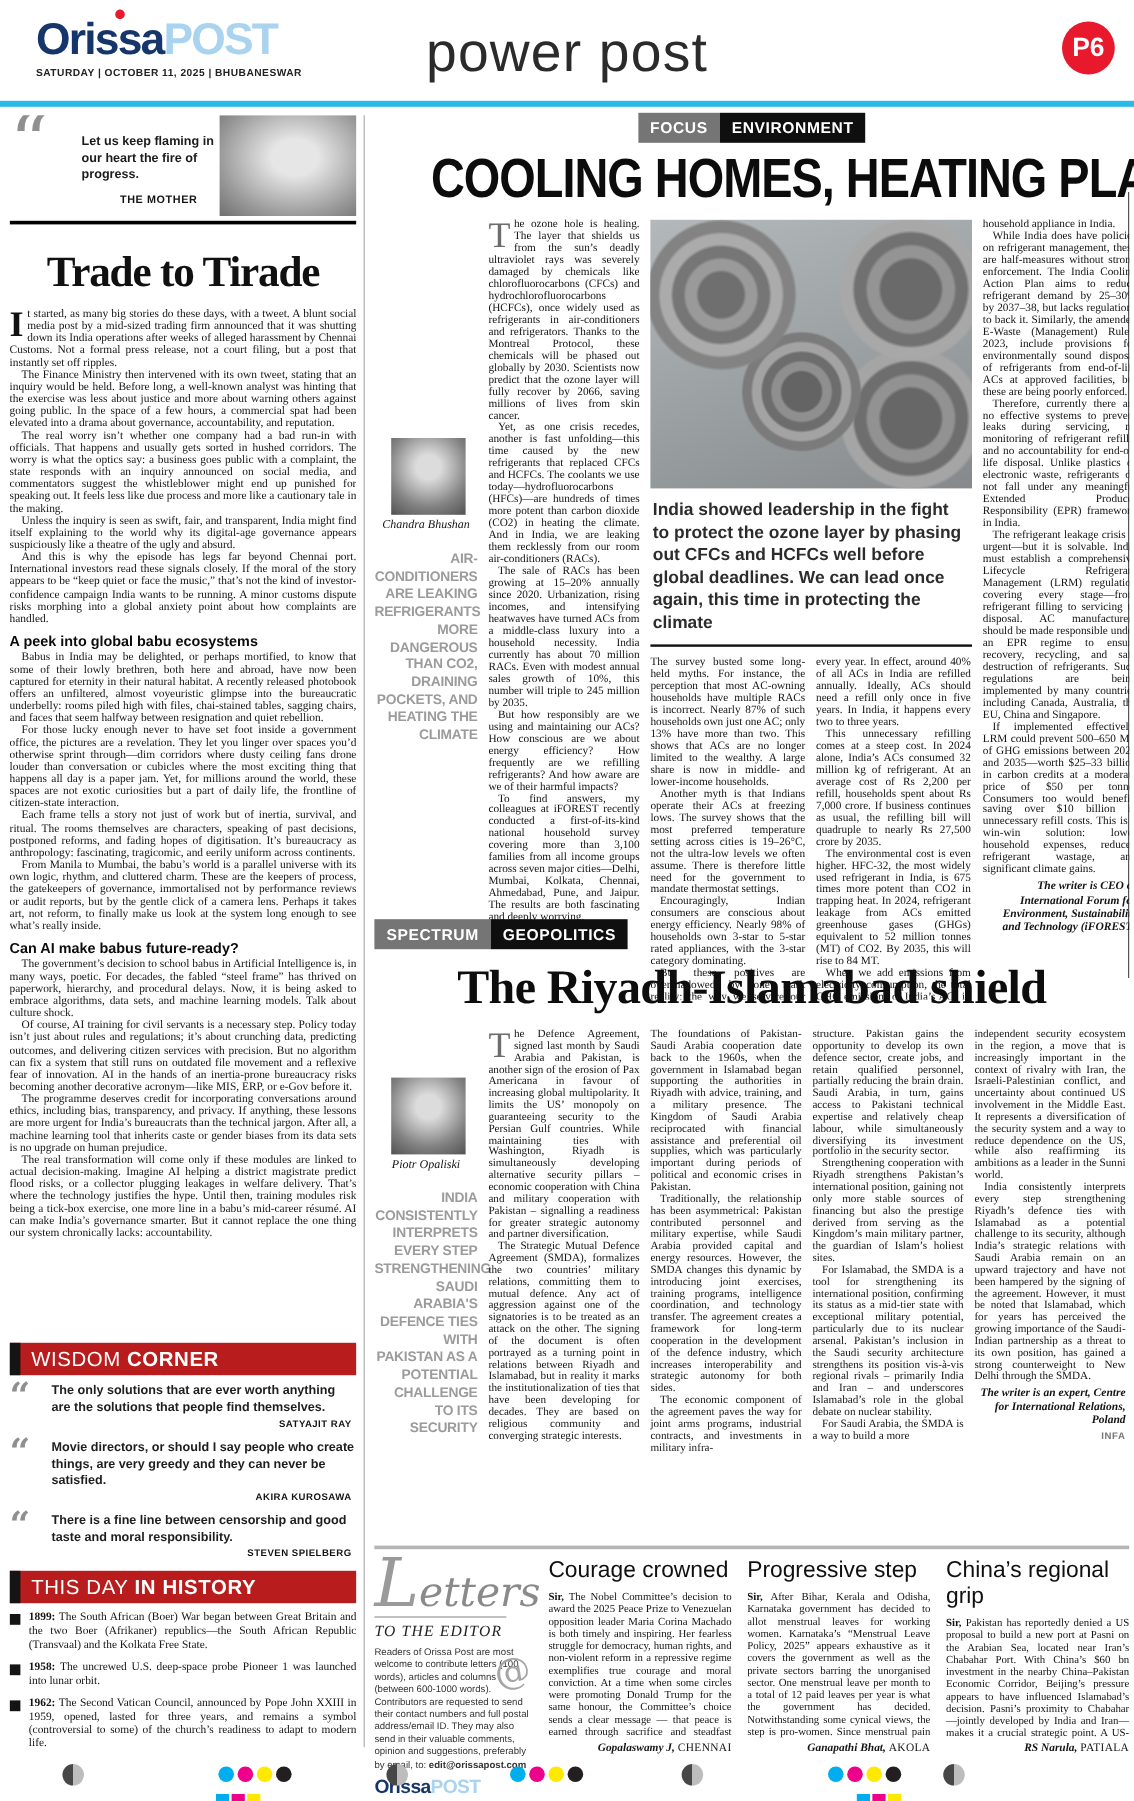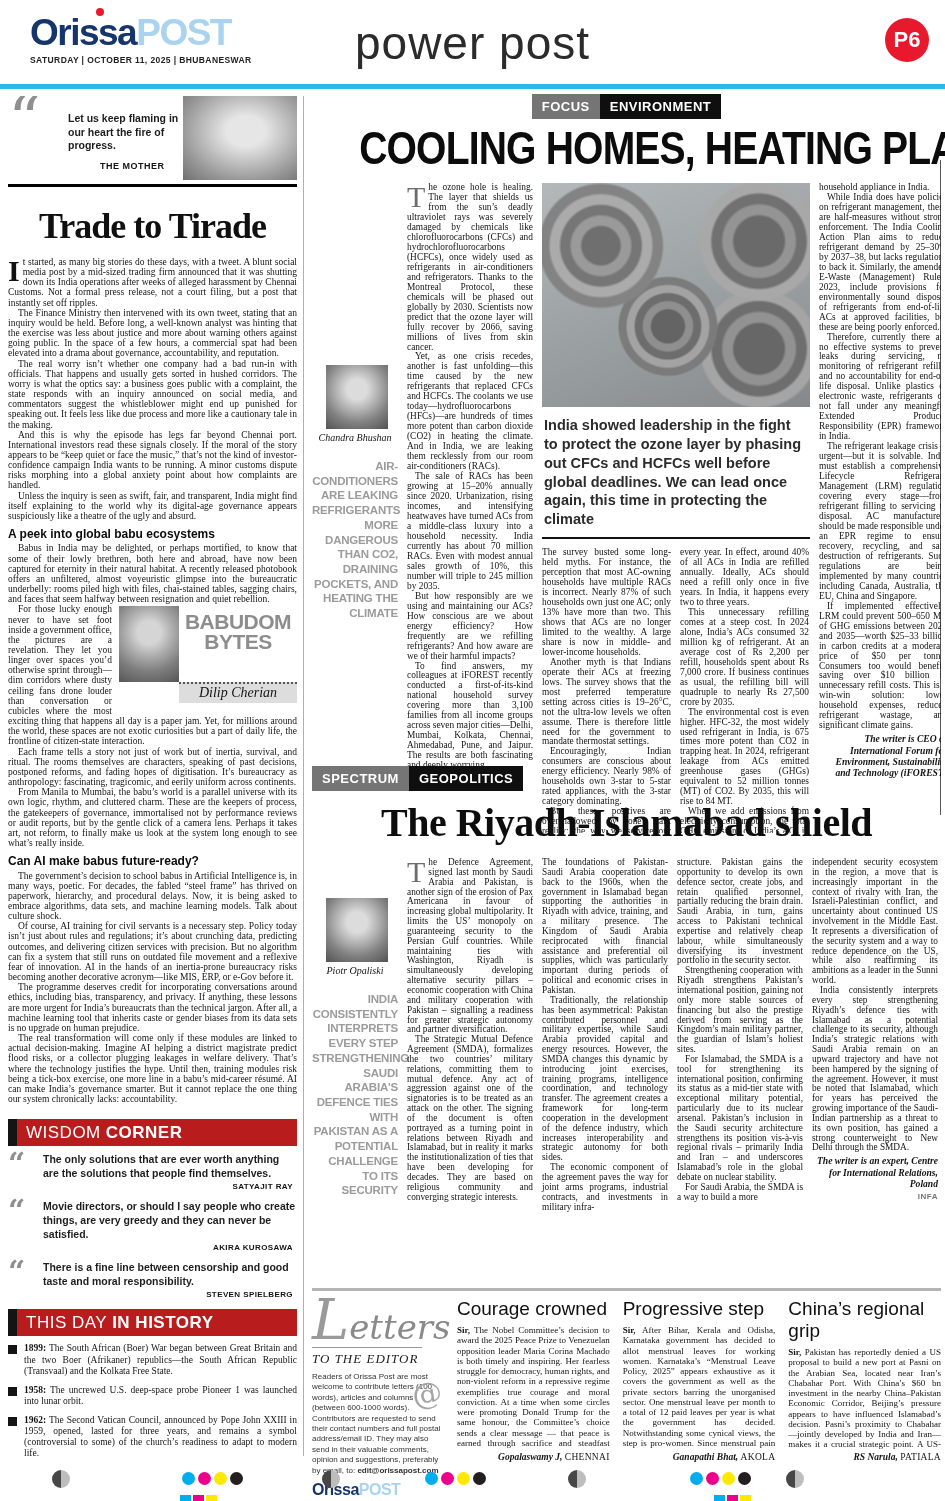--- a/index.html
+++ b/index.html
@@ -157,34 +157,24 @@
       <div class="qauthor">THE MOTHER</div>
       <div class="mother-photo"></div>
     </div>
 
     <h1 class="trade-h">Trade to Tirade</h1>
 
     <div class="trade-body">
       <p class="nofirst"><span class="dropcap">I</span><span>t started, as many big stories do these days, with a tweet. A blunt social media post by a mid-sized trading firm announced that it was shutting down its India operations after weeks of alleged harassment by Chennai Customs. Not a formal press release, not a court filing, but a post that instantly set off ripples.</span></p>
       <p>The Finance Ministry then intervened with its own tweet, stating that an inquiry would be held. Before long, a well-known analyst was hinting that the exercise was less about justice and more about warning others against going public. In the space of a few hours, a commercial spat had been elevated into a drama about governance, accountability, and reputation.</p>
       <p>The real worry isn’t whether one company had a bad run-in with officials. That happens and usually gets sorted in hushed corridors. The worry is what the optics say: a business goes public with a complaint, the state responds with an inquiry announced on social media, and commentators suggest the whistleblower might end up punished for speaking out. It feels less like due process and more like a cautionary tale in the making.</p>
+      <p>Unless the inquiry is seen as swift, fair, and transparent, India might find itself explaining to the world why its digital-age governance appears suspiciously like a theatre of the ugly and absurd.</p>
       <p>And this is why the episode has legs far beyond Chennai port. International investors read these signals closely. If the moral of the story appears to be “keep quiet or face the music,” that’s not the kind of investor-confidence campaign India wants to be running. A minor customs dispute risks morphing into a global anxiety point about how complaints are handled.</p>
-      <p>Unless the inquiry is seen as swift, fair, and transparent, India might find itself explaining to the world why its digital-age governance appears suspiciously like a theatre of the ugly and absurd.</p>
       <div class="subhead">A peek into global babu ecosystems</div>
       <p>Babus in India may be delighted, or perhaps mortified, to know that some of their lowly brethren, both here and abroad, have now been captured for eternity in their natural habitat. A recently released photobook offers an unfiltered, almost voyeuristic glimpse into the bureaucratic underbelly: rooms piled high with files, chai-stained tables, sagging chairs, and faces that seem halfway between resignation and quiet rebellion.</p>
-      <div class="babudom">
-        <div class="bb-top">
-          <div class="bb-photo"></div>
-          <div class="bb-title">
-            <div>BABUDOM</div>
-            <div>BYTES</div>
-          </div>
-        </div>
-        <div class="bb-namerow">Dilip Cherian</div>
-      </div>
       <p>For those lucky enough never to have set foot inside a government office, the pictures are a revelation. They let you linger over spaces you’d otherwise sprint through—dim corridors where dusty ceiling fans drone louder than conversation or cubicles where the most exciting thing that happens all day is a paper jam. Yet, for millions around the world, these spaces are not exotic curiosities but a part of daily life, the frontline of citizen-state interaction.</p>
       <p>Each frame tells a story not just of work but of inertia, survival, and ritual. The rooms themselves are characters, speaking of past decisions, postponed reforms, and fading hopes of digitisation. It’s bureaucracy as anthropology: fascinating, tragicomic, and eerily uniform across continents.</p>
       <p>From Manila to Mumbai, the babu’s world is a parallel universe with its own logic, rhythm, and cluttered charm. These are the keepers of process, the gatekeepers of governance, immortalised not by performance reviews or audit reports, but by the gentle click of a camera lens. Perhaps it takes art, not reform, to finally make us look at the system long enough to see what’s really inside.</p>
       <div class="subhead">Can AI make babus future-ready?</div>
       <p>The government’s decision to school babus in Artificial Intelligence is, in many ways, poetic. For decades, the fabled “steel frame” has thrived on paperwork, hierarchy, and procedural delays. Now, it is being asked to embrace algorithms, data sets, and machine learning models. Talk about culture shock.</p>
       <p>Of course, AI training for civil servants is a necessary step. Policy today isn’t just about rules and regulations; it’s about crunching data, predicting outcomes, and delivering citizen services with precision. But no algorithm can fix a system that still runs on outdated file movement and a reflexive fear of innovation. AI in the hands of an inertia-prone bureaucracy risks becoming another decorative acronym—like MIS, ERP, or e-Gov before it.</p>
       <p>The programme deserves credit for incorporating conversations around ethics, including bias, transparency, and privacy. If anything, these lessons are more urgent for India’s bureaucrats than the technical jargon. After all, a machine learning tool that inherits caste or gender biases from its data sets is no upgrade on human prejudice.</p>
       <p>The real transformation will come only if these modules are linked to actual decision-making. Imagine AI helping a district magistrate predict flood risks, or a collector plugging leakages in welfare delivery. That’s where the technology justifies the hype. Until then, training modules risk being a tick-box exercise, one more line in a babu’s mid-career résumé. AI can make India’s governance smarter. But it cannot replace the one thing our system chronically lacks: accountability.</p>
 
     </div>

